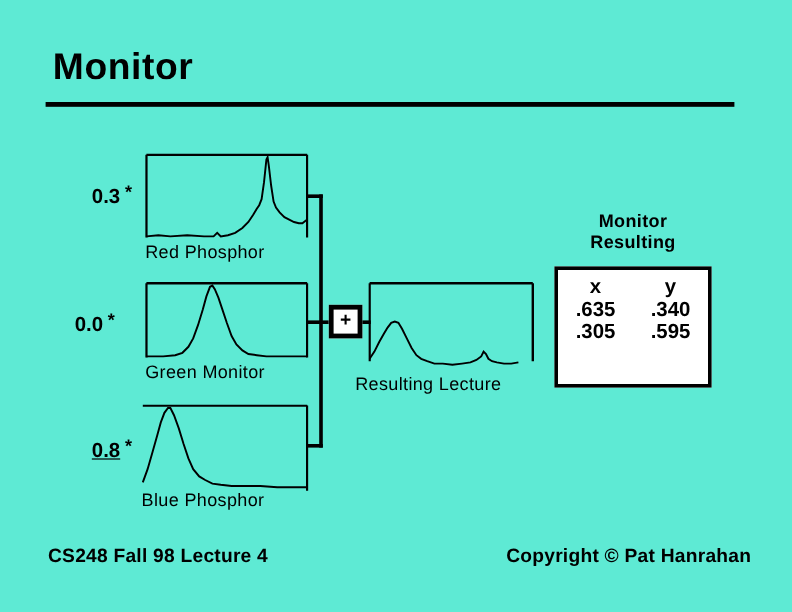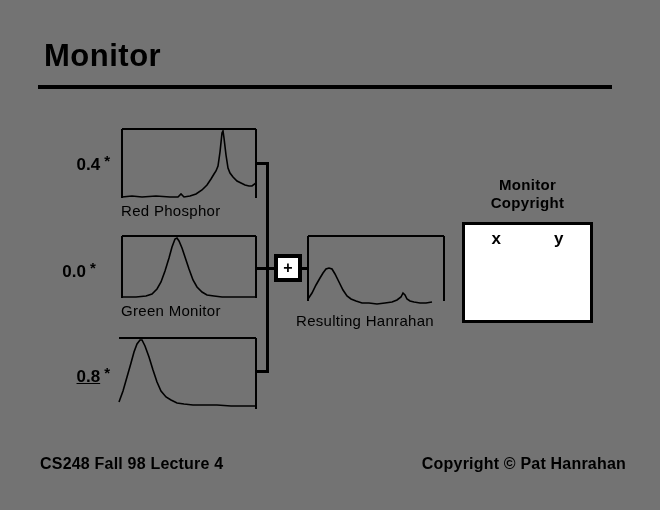--- a/index.html
+++ b/index.html
@@ -1,17 +1,17 @@
 <!DOCTYPE html>
 <html><head>
 <meta charset="utf-8">
 <style>
   html,body{margin:0;padding:0;background:#888;}
   .slide{
-    position:relative;width:660px;height:510px;background:#737373;
+    position:relative;width:660px;height:510px;background:#5eead4;
     font-family:"Liberation Sans",sans-serif;color:#000;overflow:hidden;
   }
   .abs{position:absolute;}
   .title{left:44px;top:38px;font-size:31px;font-weight:700;letter-spacing:0.5px;}
   .rule{left:38px;top:85px;width:574px;height:4px;background:#000;}
   .coef{width:62px;text-align:right;font-size:17px;font-weight:700;white-space:nowrap;}
   .coef .star{display:inline-block;font-size:15px;vertical-align:4px;margin-left:4px;}
   .plot-label{font-size:15px;font-weight:400;letter-spacing:0.3px;white-space:nowrap;}
   .line{background:#000;}
   .plusbox{
@@ -33,64 +33,73 @@
   svg{display:block;}
 </style>
 </head>
 <body>
 
 <div class="slide">
 
   <div class="abs title">Monitor</div>
   <div class="abs rule"></div>
 
-  <div class="abs coef" style="left:48px;top:152px;"><span>0.4</span><span class="star">*</span></div>
+  <div class="abs coef" style="left:48px;top:152px;"><span>0.3</span><span class="star">*</span></div>
   <div class="abs coef" style="left:48px;top:259px;text-align:center;"><span>0.0</span><span class="star">*</span></div>
   <div class="abs coef" style="left:48px;top:364px;text-decoration:underline;"><span>0.8</span><span class="star">*</span></div>
 
   <svg class="abs" style="left:121px;top:128px;" width="136" height="72" viewBox="0 0 136 72">
     <path d="M1,1 H135 M1,1 V70 M135,1 V70" stroke="#000" stroke-width="2" fill="none"></path>
     <polyline transform="translate(1,2)" fill="none" stroke="#000" stroke-width="1.6" points="0,67 10,66 20,67 34,66 48,67 56,67 59,64 62,67 68,66 74,64 80,60 85,55 89,49 92,44 94,41 96,36 98,22 100,3 101,1 102,8 104,25 106,38 108,43 111,47 115,51 119,53 123,55 127,56 130,56 134,53"></polyline>
   </svg>
   <div class="abs plot-label" style="left:121px;top:202px;width:136px;">Red Phosphor</div>
 
   <svg class="abs" style="left:121px;top:235px;" width="136" height="65" viewBox="0 0 136 65">
     <path d="M1,1 H135 M1,1 V63 M135,1 V63" stroke="#000" stroke-width="2" fill="none"></path>
     <polyline transform="translate(1,2)" fill="none" stroke="#000" stroke-width="1.6" points="0,60 14,60 24,59 30,57 35,52 39,45 43,34 47,21 50,10 53,2 55,1 57,4 60,11 63,20 67,32 71,43 75,50 80,55 85,58 92,59 100,60 115,60 134,60"></polyline>
   </svg>
   <div class="abs plot-label" style="left:121px;top:302px;width:136px;">Green Monitor</div>
 
   <svg class="abs" style="left:118px;top:337px;" width="139" height="74" viewBox="0 0 139 74">
     <path d="M1,1 H138 M138,1 V72" stroke="#000" stroke-width="2" fill="none"></path>
     <polyline transform="translate(1,2)" fill="none" stroke="#000" stroke-width="1.6" points="0,63 4,52 8,38 12,24 15,13 18,5 21,1 23,1 26,7 30,18 34,31 38,43 42,52 47,58 52,61 58,64 65,65 74,66 85,66 98,66 112,67 124,67 137,67"></polyline>
   </svg>
+  <div class="abs plot-label" style="left:118px;top:409px;width:139px;">Blue Phosphor</div>
 
   <div class="abs line" style="left:266px;top:162px;width:3px;height:211px;"></div>
   <div class="abs line" style="left:255px;top:162px;width:14px;height:3px;"></div>
   <div class="abs line" style="left:255px;top:370px;width:14px;height:3px;"></div>
   <div class="abs line" style="left:255px;top:267px;width:19px;height:3px;"></div>
 
   <div class="abs plusbox">
       <span>+</span>
     </div>
   <div class="abs line" style="left:302px;top:267px;width:7px;height:3px;"></div>
 
   <svg class="abs" style="left:307px;top:235px;" width="138" height="74" viewBox="0 0 138 74">
     <path d="M1,1 H137 M1,1 V66 M137,1 V66" stroke="#000" stroke-width="2" fill="none"></path>
     <polyline transform="translate(1,2)" fill="none" stroke="#000" stroke-width="1.6" points="0,62 4,56 8,48 12,41 15,36 18,32 21,31 24,32 27,37 31,45 35,53 39,59 43,62 48,64 54,66 61,66 69,67 77,66 84,65 89,63 93,60 95,56 97,58 99,62 102,64 106,65 112,66 118,66 124,65"></polyline>
   </svg>
-  <div class="abs plot-label" style="left:296px;top:312px;width:160px;">Resulting Hanrahan</div>
+  <div class="abs plot-label" style="left:296px;top:312px;width:160px;">Resulting Lecture</div>
 
   <div class="abs tbl-head">
     <div>Monitor</div>
-    <div>Copyright</div>
+    <div>Resulting</div>
   </div>
   <div class="abs table-box">
     <div class="trow">
       <div class="tcell">x</div>
       <div class="tcell">y</div>
+    </div>
+    <div class="trow">
+      <div class="tcell">.635</div>
+      <div class="tcell">.340</div>
+    </div>
+    <div class="trow">
+      <div class="tcell">.305</div>
+      <div class="tcell">.595</div>
     </div>
   </div>
 
   <div class="abs footer footer-left">CS248 Fall 98 Lecture 4</div>
   <div class="abs footer footer-right">Copyright © Pat Hanrahan</div>
 
 </div>
 
 </body></html>

